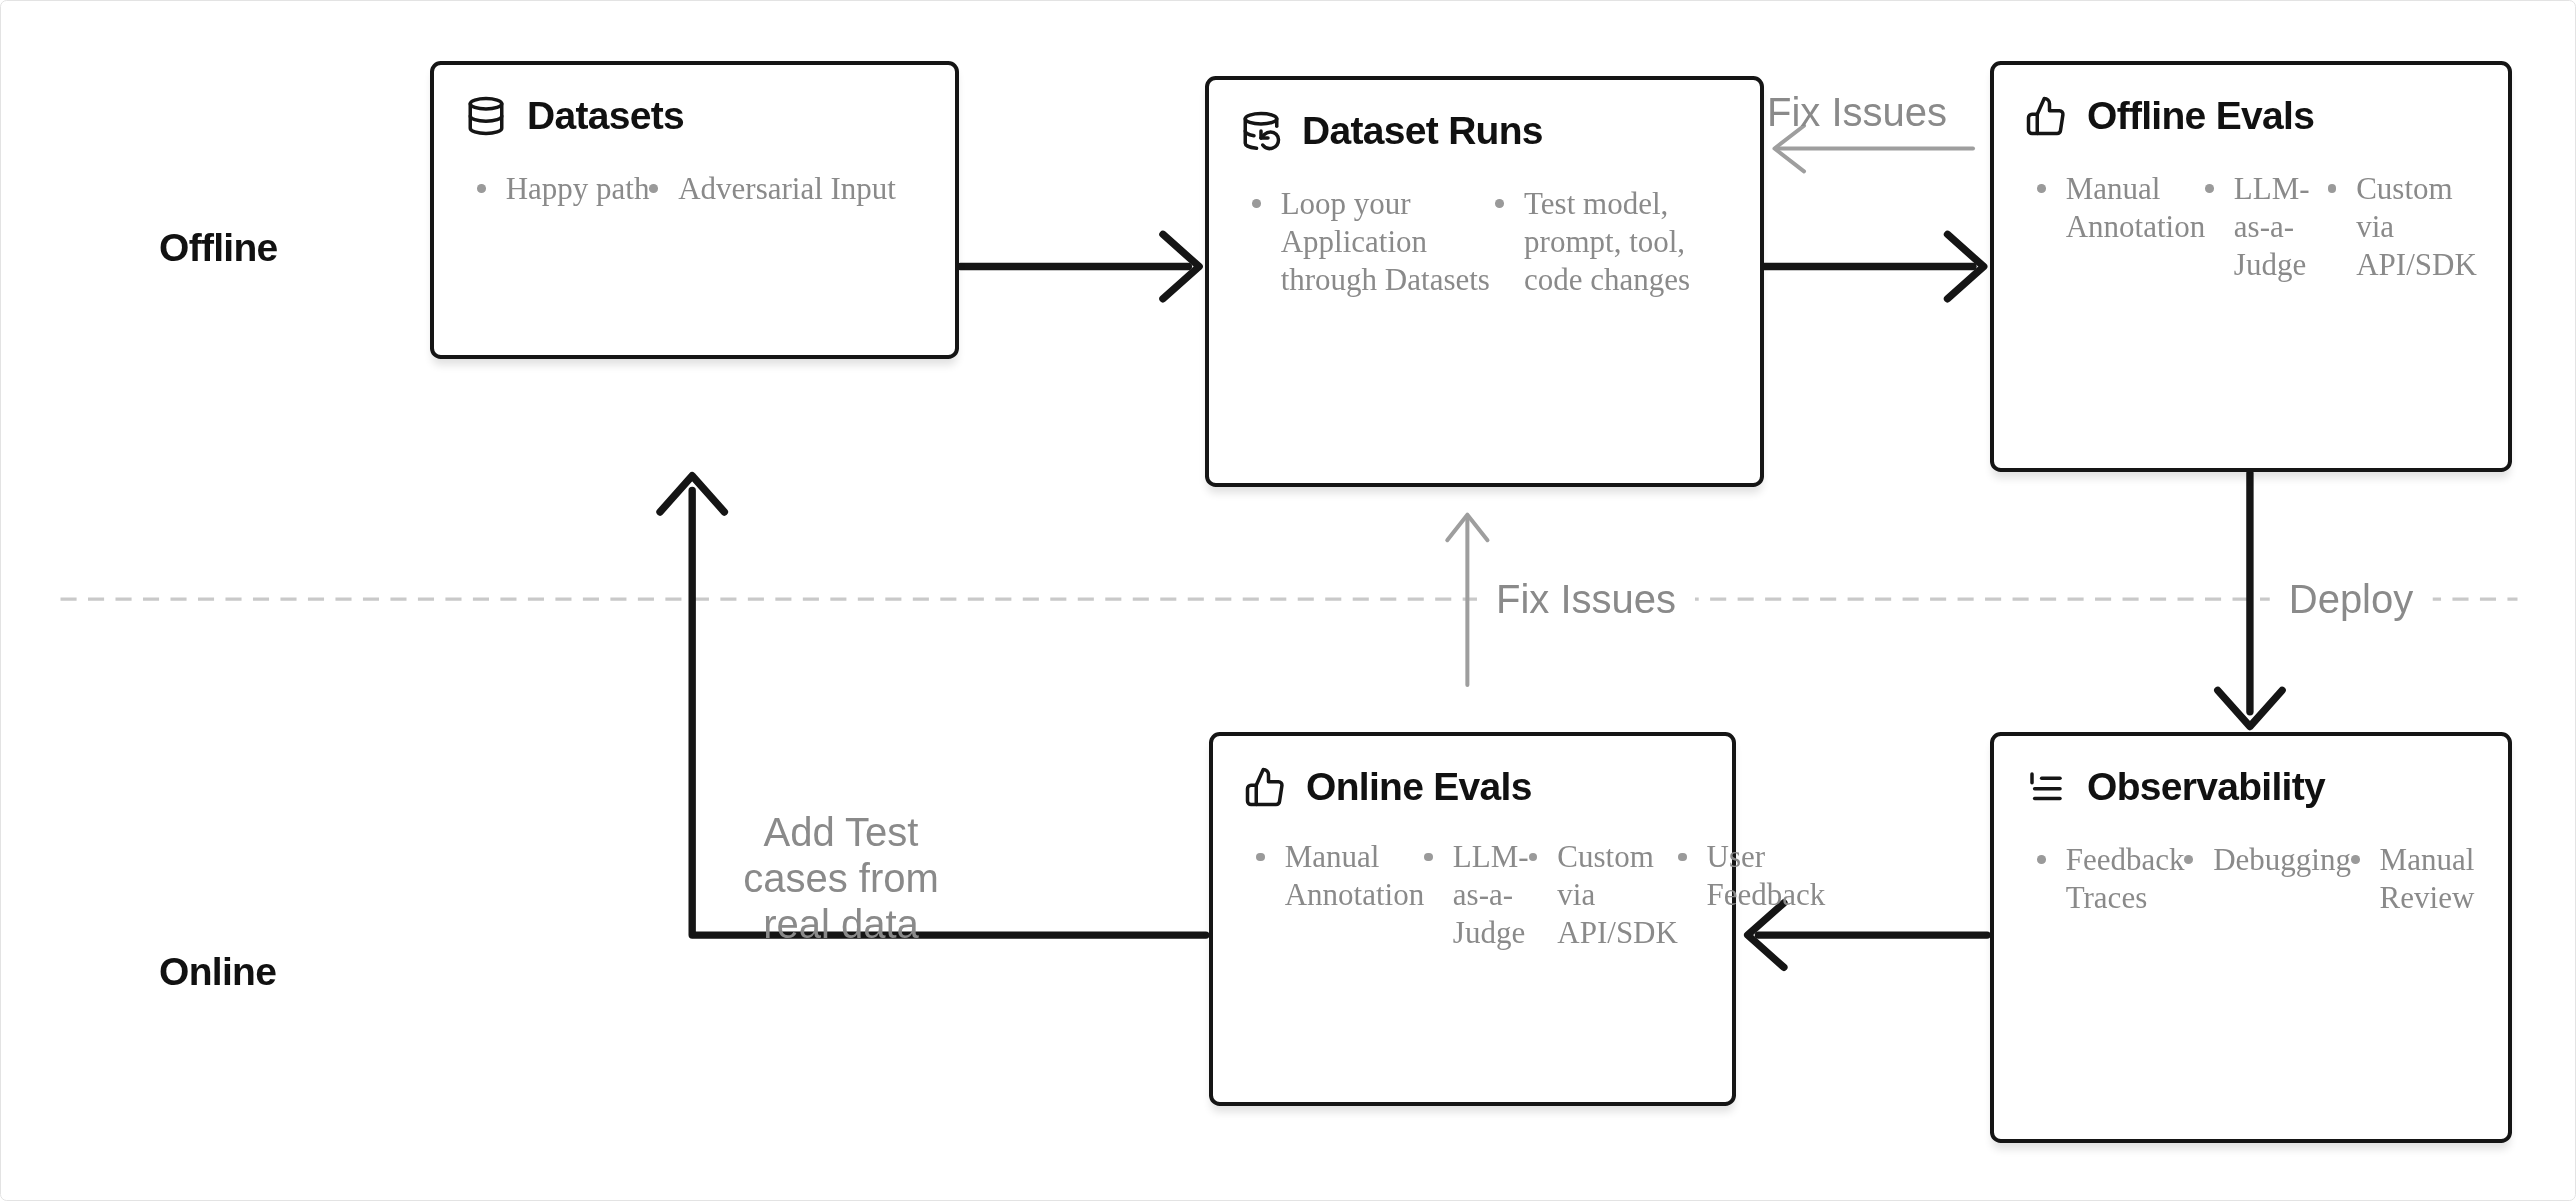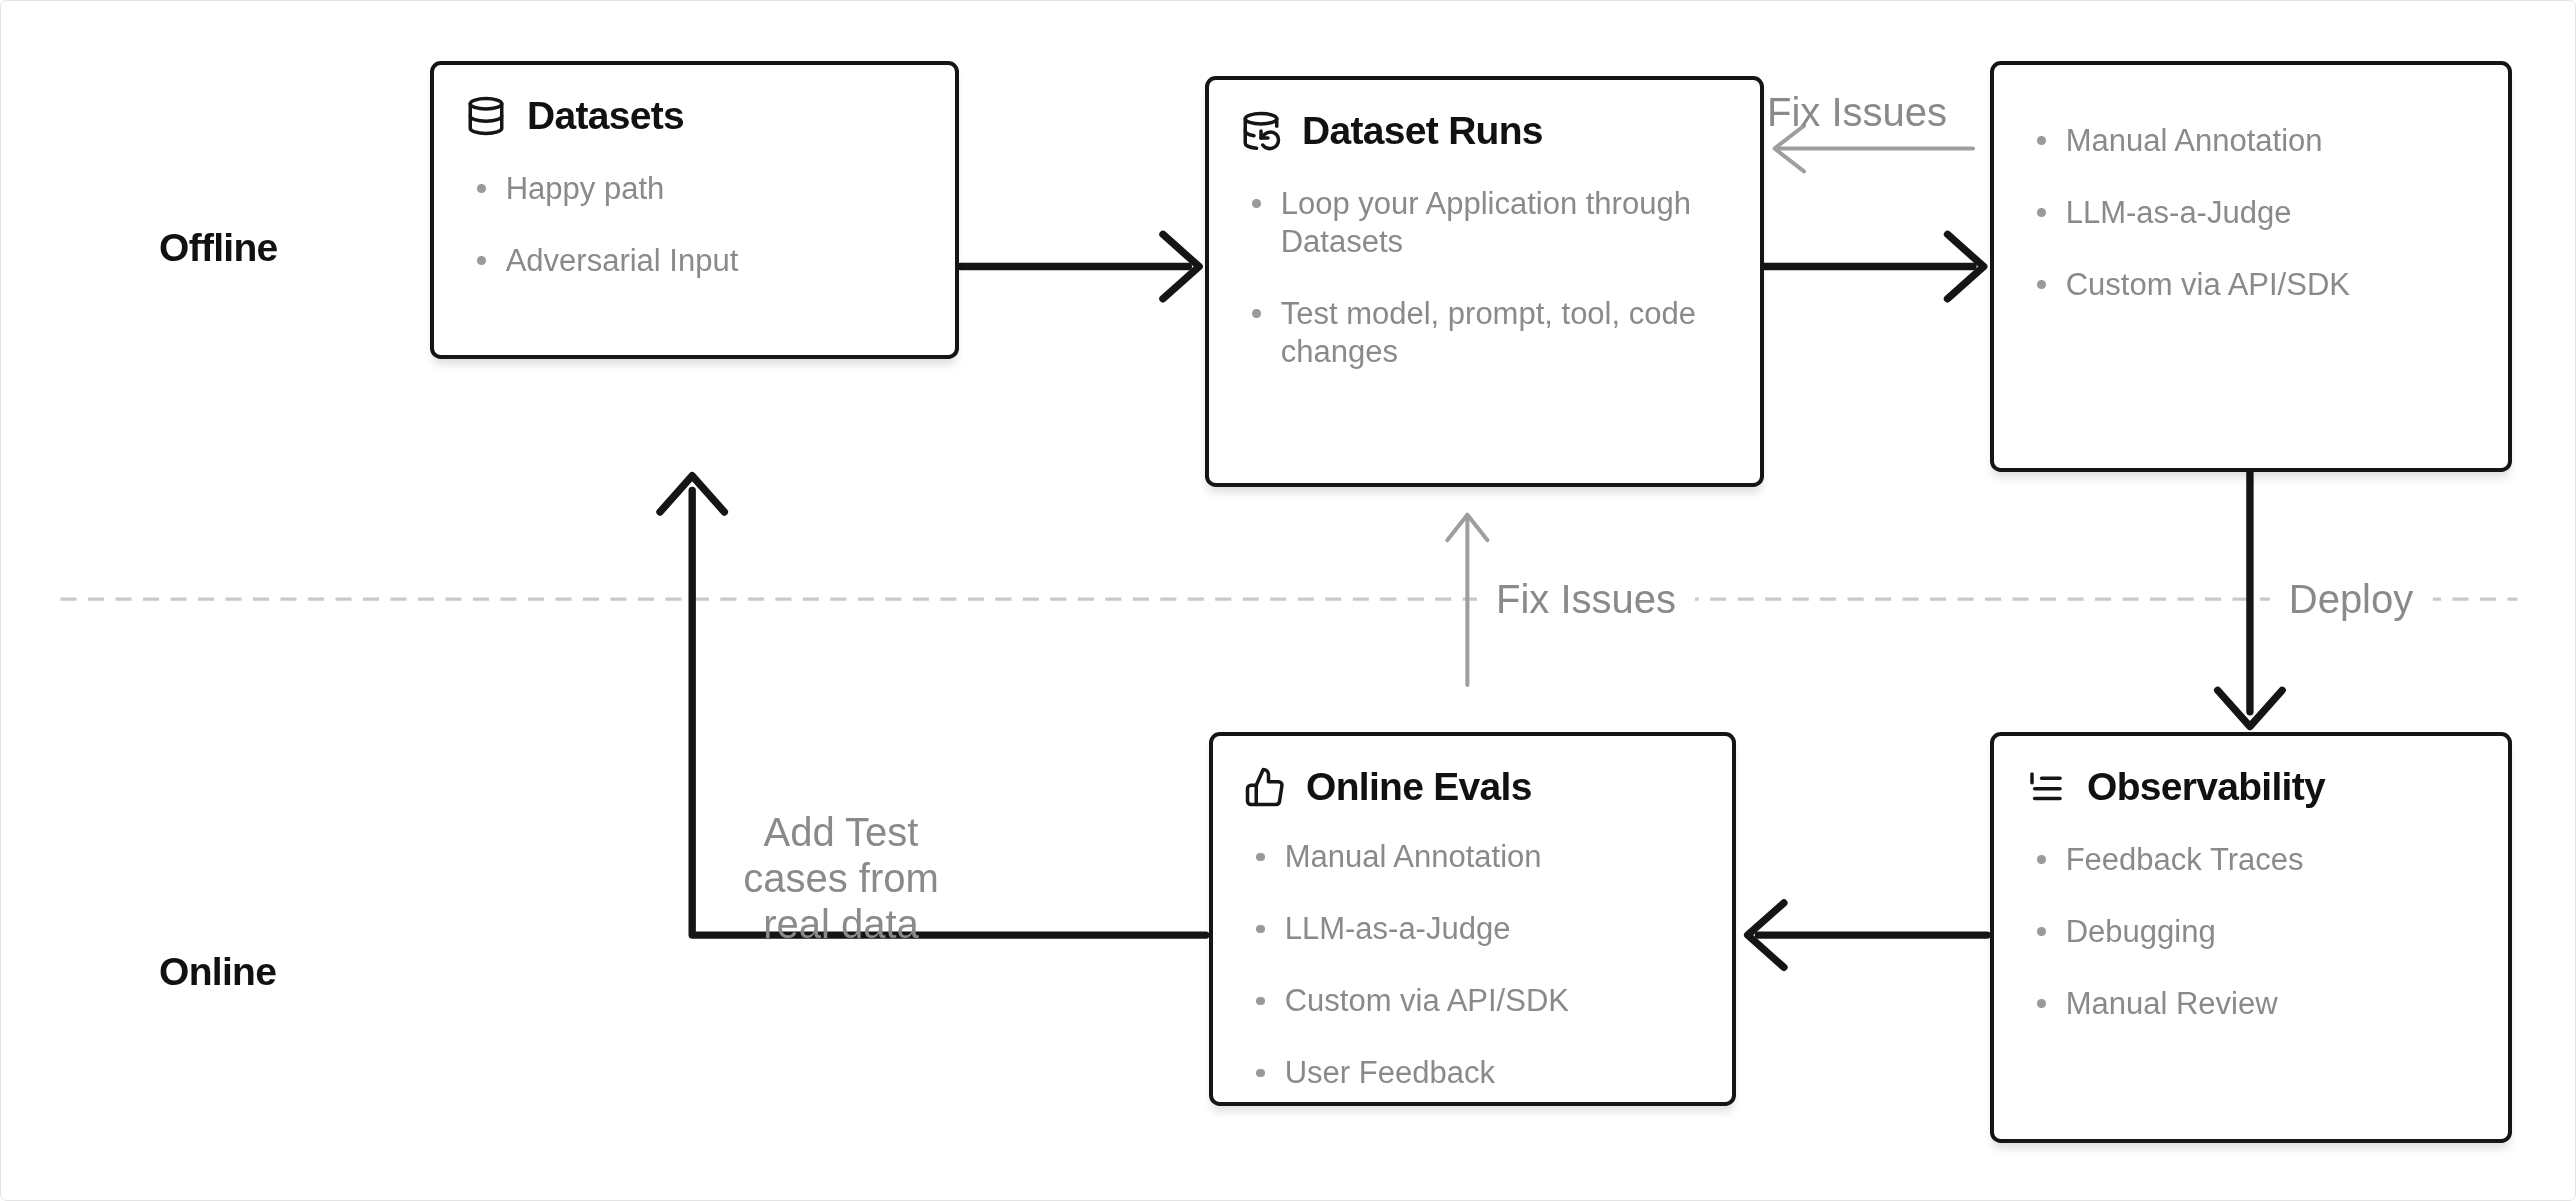--- a/index.html
+++ b/index.html
@@ -6,21 +6,21 @@
   body{font-family:"Liberation Sans","DejaVu Sans",sans-serif;}
   #stage{position:relative;width:2576px;height:1201px;box-sizing:border-box;
          background:#ffffff;border:1.3px solid #e3e3e3;border-radius:6.7px;overflow:hidden;}
   #arrows{position:absolute;left:0;top:0;z-index:1;}
   .card{position:absolute;z-index:2;background:#fff;border:4.7px solid #151515;border-radius:10.7px;
         box-sizing:border-box;box-shadow:0 8px 8px -2.7px rgba(0,0,0,0.12);padding:27px 27px 0 31px;}
   .card-title-row{display:flex;align-items:center;gap:20px;height:48px;}
   .card-title-row svg{width:42px;height:42px;stroke:#151515;fill:none;stroke-width:2;
         stroke-linecap:round;stroke-linejoin:round;flex:0 0 auto;}
   .title{font-size:39px;font-weight:700;color:#111;letter-spacing:-0.7px;white-space:nowrap;}
-  ul.items{list-style:none;margin:29.5px 0 0 0;padding:0 0 0 12px;display:flex;flex-direction:column;row-gap:34px;}
+  ul.items{list-style:none;margin:29.5px 0 0 0;padding:0 0 0 12px;display:flex;flex-direction:row;row-gap:34px;font-family:Liberation Serif, serif;}
   ul.items li{display:flex;align-items:flex-start;gap:20px;color:#8a8a8a;font-size:31px;line-height:38px;}
   .dot{flex:0 0 auto;width:8.7px;height:8.7px;border-radius:50%;background:#9a9a9a;margin-top:14.8px;}
   .lane-label{position:absolute;z-index:3;font-size:39px;font-weight:700;color:#111;letter-spacing:-0.7px;}
   .edge-label{position:absolute;z-index:3;font-size:40px;color:#8a8a8a;transform:translate(-50%,-50%);white-space:nowrap;}
   .edge-label.on-divider{background:#ffffff;padding:4px 19px;}
   .edge-label.multiline{white-space:normal;width:268px;text-align:center;line-height:46px;}
   
   #card-datasets     {left:429px; top:60px;  width:529px; height:298px;}
   #card-dataset-runs {left:1204px;top:75px;  width:559px; height:411px;}
   #card-offline-evals{left:1989px;top:60px;  width:522px; height:411px;}
@@ -117,20 +117,27 @@
           <span>Loop your Application through Datasets</span>
         </li>
       <li>
           <span class="dot"></span>
           <span>Test model, prompt, tool, code changes</span>
         </li>
     </ul>
   </div>
 
   <div class="card" id="card-offline-evals">
+    <div class="card-title-row">
+      <svg viewBox="0 0 24 24">
+        <path d="M14 9V5a3 3 0 0 0-3-3l-4 9v11h11.28a2 2 0 0 0 2-1.7l1.38-9a2 2 0 0 0-2-2.3z"></path>
+        <path d="M7 22H4a2 2 0 0 1-2-2v-7a2 2 0 0 1 2-2h3"></path>
+      </svg>
+      <span class="title">Offline Evals</span>
+    </div>
     <ul class="items">
       <li>
           <span class="dot"></span>
           <span>Manual Annotation</span>
         </li>
       <li>
           <span class="dot"></span>
           <span>LLM-as-a-Judge</span>
         </li>
       <li>

